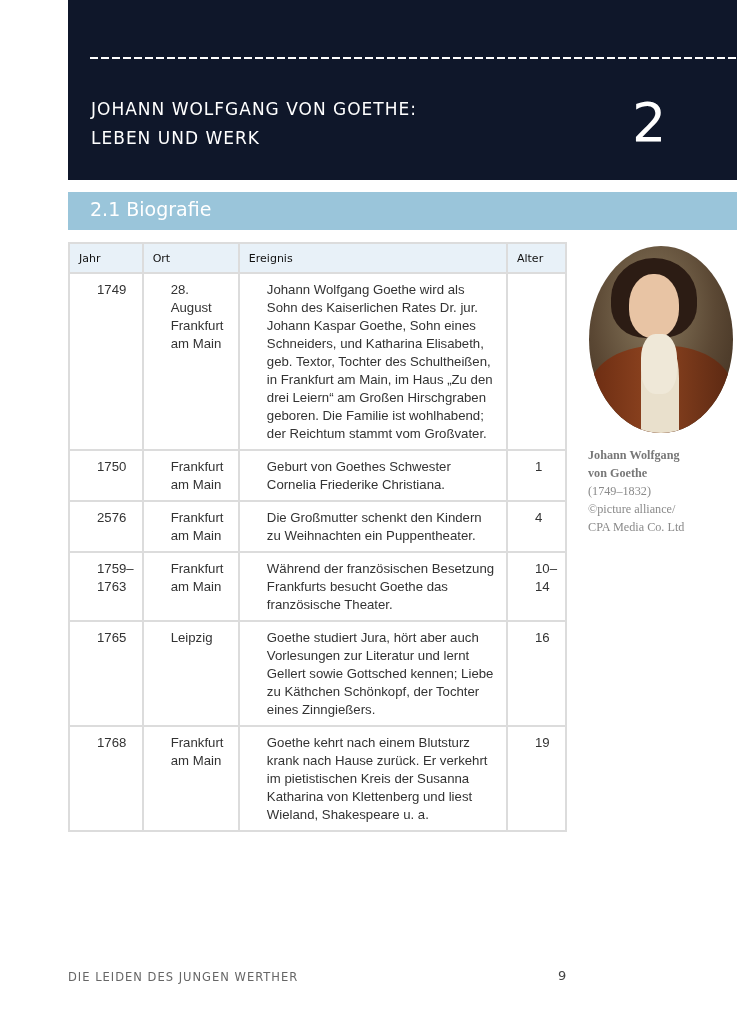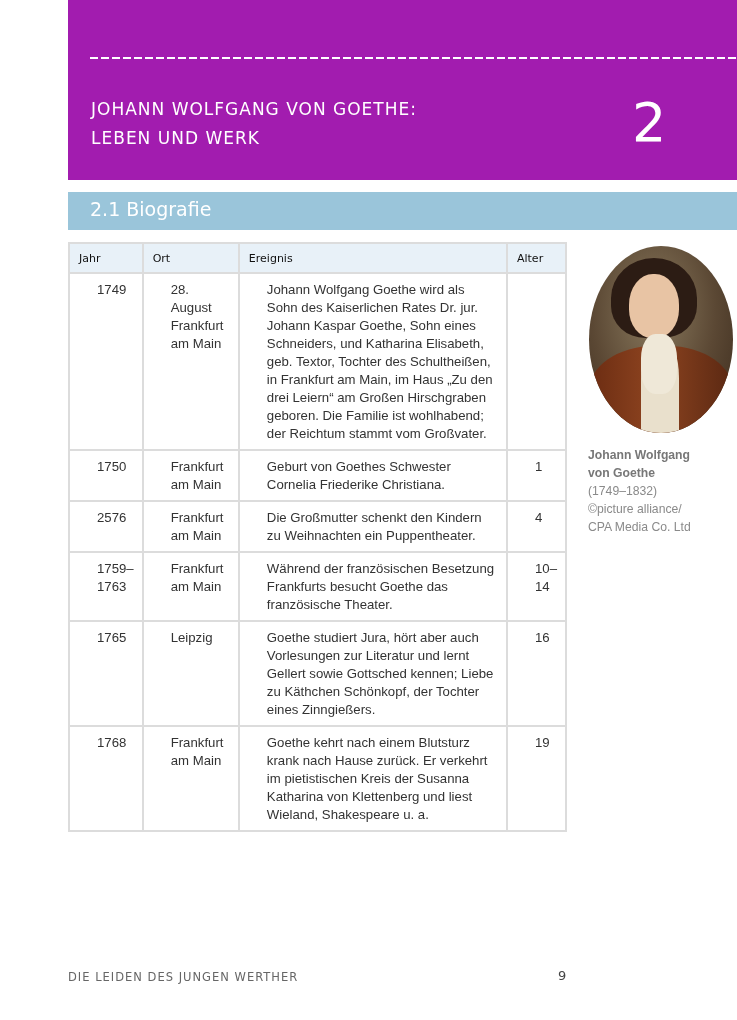--- a/index.html
+++ b/index.html
@@ -1,21 +1,21 @@
 <!DOCTYPE html>
 <html><head>
   <meta charset="utf-8">
   <style>
     * { box-sizing: border-box; margin: 0; padding: 0; }
     html, body { width: 737px; height: 1020px; background: #ffffff; overflow: hidden; }
     body { position: relative; font-family: "Liberation Sans", sans-serif; color: #222; }
 
     .chapter-banner {
       position: absolute; left: 68px; top: 0; width: 669px; height: 180px;
-      background: #a21caf;
+      background: #0f172a;
     }
     .dash-line {
       position: absolute; left: 22px; top: 57px; right: 0; height: 2px;
       background-image: linear-gradient(to right, #ffffff 0, #ffffff 8px, transparent 8px, transparent 11px);
       background-size: 11px 2px;
       background-repeat: repeat-x;
     }
     .chapter-title {
       position: absolute; left: 23px; top: 95px;
       color: #ffffff; font-family: "DejaVu Sans", sans-serif;
@@ -61,21 +61,21 @@
       background: radial-gradient(ellipse at 45% 35%, #8a7a5e 0%, #5b4834 55%, #3a2a1c 100%);
     }
     .portrait .hair { position: absolute; left: 22px; top: 12px; width: 86px; height: 80px; border-radius: 50% 50% 40% 40%; background: #2c1c14; }
     .portrait .face { position: absolute; left: 40px; top: 28px; width: 50px; height: 64px; border-radius: 48% 48% 45% 45%; background: #e8c4a4; }
     .portrait .cravat { position: absolute; left: 52px; top: 88px; width: 36px; height: 60px; border-radius: 40%; background: #efe8d8; }
     .portrait .coat { position: absolute; left: 0; top: 100px; width: 144px; height: 100px; border-radius: 45% 45% 0 0; background: linear-gradient(90deg, #6b2c12 0%, #8e4420 45%, #5a2812 100%); }
     .portrait .coat-gap { position: absolute; left: 52px; top: 92px; width: 38px; height: 100px; background: #e9e0cc; border-radius: 40% 40% 0 0; }
 
     .caption {
       position: absolute; left: 588px; top: 446px; width: 149px;
-      font-family: Liberation Sans, sans-serif; font-size: 12.2px; line-height: 18px; color: #8a8a8a;
+      font-family: Liberation Serif, serif; font-size: 12.2px; line-height: 18px; color: #8a8a8a;
     }
     .caption .bold { font-weight: bold; color: #777; }
 
     .footer-title {
       position: absolute; left: 68px; top: 970px;
       font-family: "DejaVu Sans", sans-serif; font-size: 11.5px; letter-spacing: 1px; color: #666; text-align: right;
     }
     .footer-page {
       position: absolute; left: 558px; top: 968px;
       font-family: "DejaVu Sans", sans-serif; font-size: 13px; color: #444;

